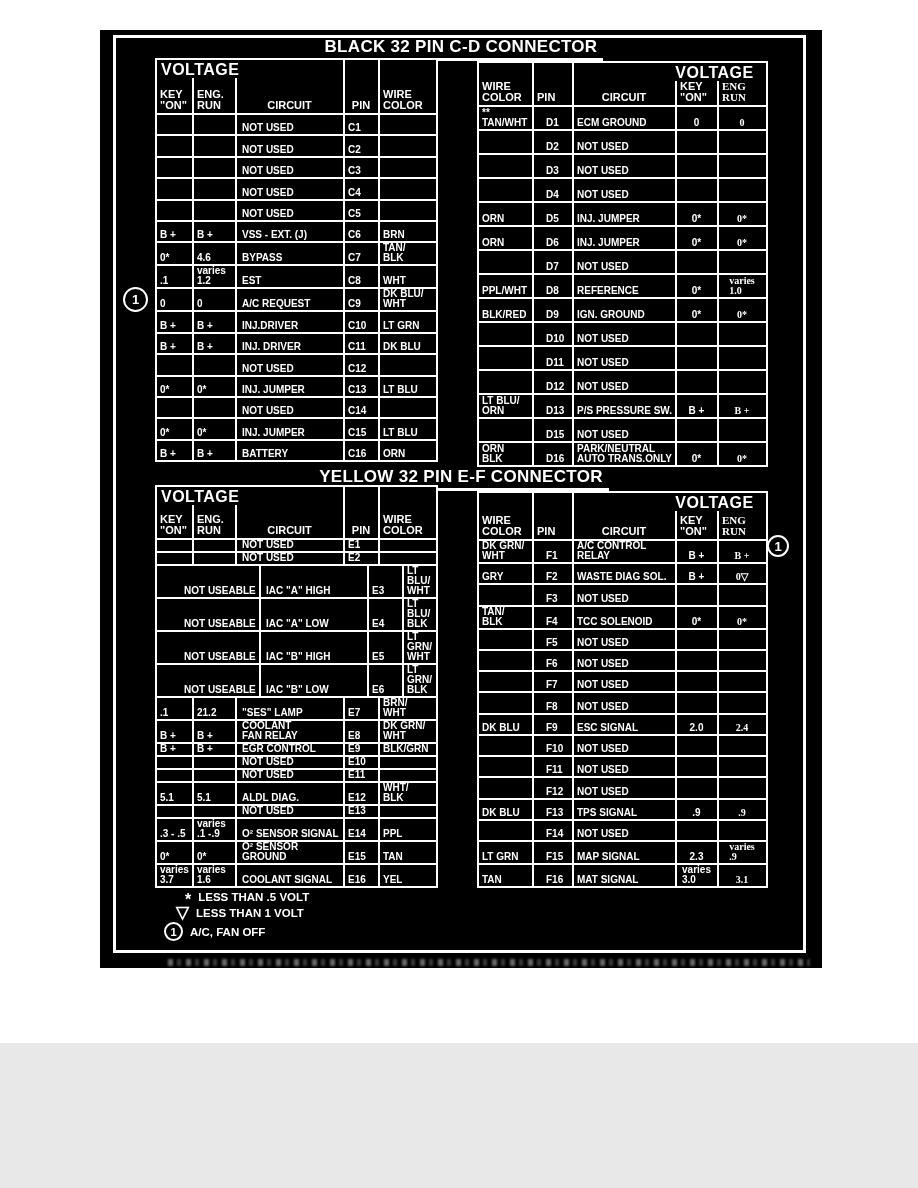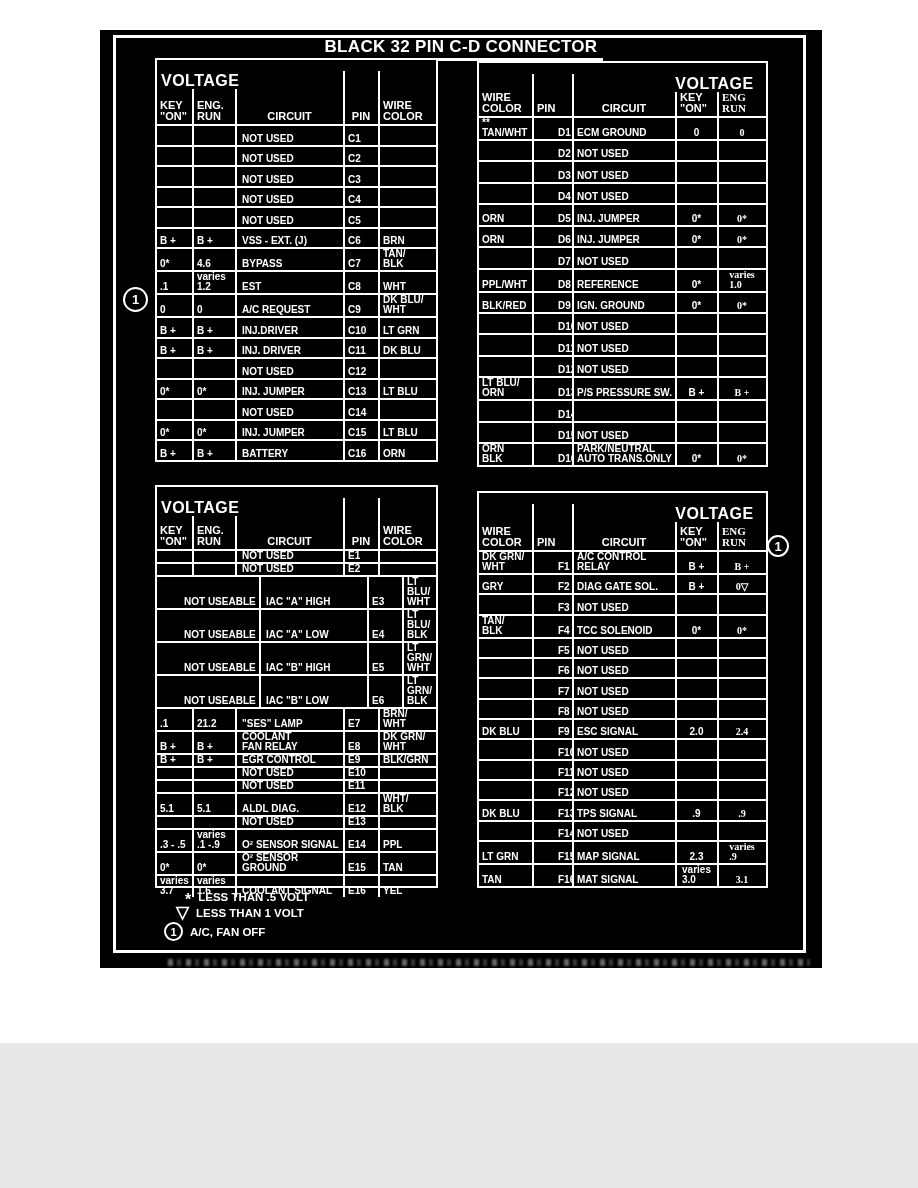--- a/index.html
+++ b/index.html
@@ -7,21 +7,21 @@
   .page{position:relative;width:918px;height:1043px;background:#ffffff;overflow:hidden;
         font-family:"Liberation Sans",sans-serif;font-weight:bold;color:var(--ink);}
   .panel{position:absolute;left:100px;top:30px;width:722px;height:938px;background:var(--bg);}
   .frame{position:absolute;left:13px;top:5px;width:693px;height:918px;border:3px solid var(--ink);box-sizing:border-box;}
 
   .sec-title{position:absolute;left:0;width:100%;text-align:center;font-size:17px;letter-spacing:.3px;}
   .sec-title span{display:inline-block;border-bottom:3px solid var(--ink);padding:0 6px 1px 6px;}
 
   .tbl{position:absolute;border:2px solid var(--ink);box-sizing:border-box;
        display:flex;flex-direction:column;background:var(--bg);}
-  .thead{position:relative;display:flex;flex:0 0 auto;border-bottom:2px solid var(--ink);margin-top:11px;}
+  .thead{position:relative;display:flex;flex:0 0 auto;border-bottom:2px solid var(--ink);}
   .th{display:flex;align-items:flex-end;box-sizing:border-box;border-right:2px solid var(--ink);
       font-size:11px;line-height:11px;white-space:pre-line;padding:0 1px 2px 3px;}
   .th:last-child{border-right:none;}
   .th.c{justify-content:center;padding-left:0;}
   .volt{position:absolute;top:0;z-index:2;background:var(--bg);font-size:16px;line-height:17px;
         letter-spacing:.5px;padding:1px 3px 0 3px;}
   .volt-left{left:1px;}
   .volt-right{right:1px;width:95px;text-align:center;}
 
   .tbody{flex:1 1 auto;display:flex;flex-direction:column;}
@@ -39,21 +39,21 @@
   .tbl-left .col-wire_color{flex:1 1 auto;}
   .tbl-left .col-span2{flex:0 0 80px;margin-left:24px;}
   .tbl-right .col-wire_color{flex:0 0 55px;}
   .tbl-right .col-pin{flex:0 0 40px;}
   .tbl-right .col-circuit{flex:0 0 103px;}
   .tbl-right .col-key_on{flex:0 0 42px;}
   .tbl-right .col-eng_run{flex:1 1 auto;font-family:Liberation Serif, serif;}
 
   .tbl-left .td.col-circuit{padding-left:5px;}
   .tbl-right .td.col-circuit{}
-  .tbl-right .td.col-pin{padding-left:24px;}
+  .tbl-right .td.col-pin{padding-left:12px;}
   .tbl-right .td.col-key_on,.tbl-right .td.col-eng_run{justify-content:center;padding-left:0;}
 
   #tbl-c{left:55px;top:28px;width:283px;height:404px;}
   #tbl-c .thead{height:53px;}
   #tbl-d{left:377px;top:31px;width:291px;height:406px;}
   #tbl-d .thead{height:42px;}
   #tbl-e{left:55px;top:455px;width:283px;height:403px;}
   #tbl-e .thead{height:51px;}
   #tbl-f{left:377px;top:461px;width:291px;height:397px;}
   #tbl-f .thead{height:46px;}
@@ -325,44 +325,40 @@
           <div class="tr">
             <div class="td col-wire_color">LT BLU/
 ORN</div>
             <div class="td col-pin">D13</div>
             <div class="td col-circuit">P/S PRESSURE SW.</div>
             <div class="td col-key_on">B +</div>
             <div class="td col-eng_run">B +</div>
           </div>
           <div class="tr">
             <div class="td col-wire_color"></div>
-            <div class="td col-pin">D14</div>
-            <div class="td col-circuit"></div>
-            <div class="td col-key_on"></div>
-            <div class="td col-eng_run"></div>
-          </div>
-          <div class="tr">
-            <div class="td col-wire_color"></div>
             <div class="td col-pin">D15</div>
             <div class="td col-circuit">NOT USED</div>
             <div class="td col-key_on"></div>
             <div class="td col-eng_run"></div>
           </div>
           <div class="tr">
             <div class="td col-wire_color">ORN
 BLK</div>
             <div class="td col-pin">D16</div>
             <div class="td col-circuit">PARK/NEUTRAL
 AUTO TRANS.ONLY</div>
             <div class="td col-key_on">0*</div>
             <div class="td col-eng_run">0*</div>
           </div>
         </div>
     </div>
 
+    <div class="sec-title" id="title-ef">
+      <span>YELLOW 32 PIN E-F CONNECTOR</span>
+    </div>
 
     <div class="tbl tbl-left" id="tbl-e">
       <div class="thead">
         <div class="volt volt-left">VOLTAGE</div>
         <div class="th col-key_on">KEY
 "ON"</div>
         <div class="th col-eng_run">ENG.
 RUN</div>
         <div class="th col-circuit c">CIRCUIT</div>
         <div class="th col-pin c">PIN</div>
@@ -509,21 +505,21 @@
             <div class="td col-wire_color">DK GRN/
 WHT</div>
             <div class="td col-pin">F1</div>
             <div class="td col-circuit">A/C CONTROL RELAY</div>
             <div class="td col-key_on">B +</div>
             <div class="td col-eng_run">B +</div>
           </div>
           <div class="tr">
             <div class="td col-wire_color">GRY</div>
             <div class="td col-pin">F2</div>
-            <div class="td col-circuit">DIAG GATE SOL.</div>
+            <div class="td col-circuit">WASTE DIAG SOL.</div>
             <div class="td col-key_on">B +</div>
             <div class="td col-eng_run">0▽</div>
           </div>
           <div class="tr">
             <div class="td col-wire_color"></div>
             <div class="td col-pin">F3</div>
             <div class="td col-circuit">NOT USED</div>
             <div class="td col-key_on"></div>
             <div class="td col-eng_run"></div>
           </div>

